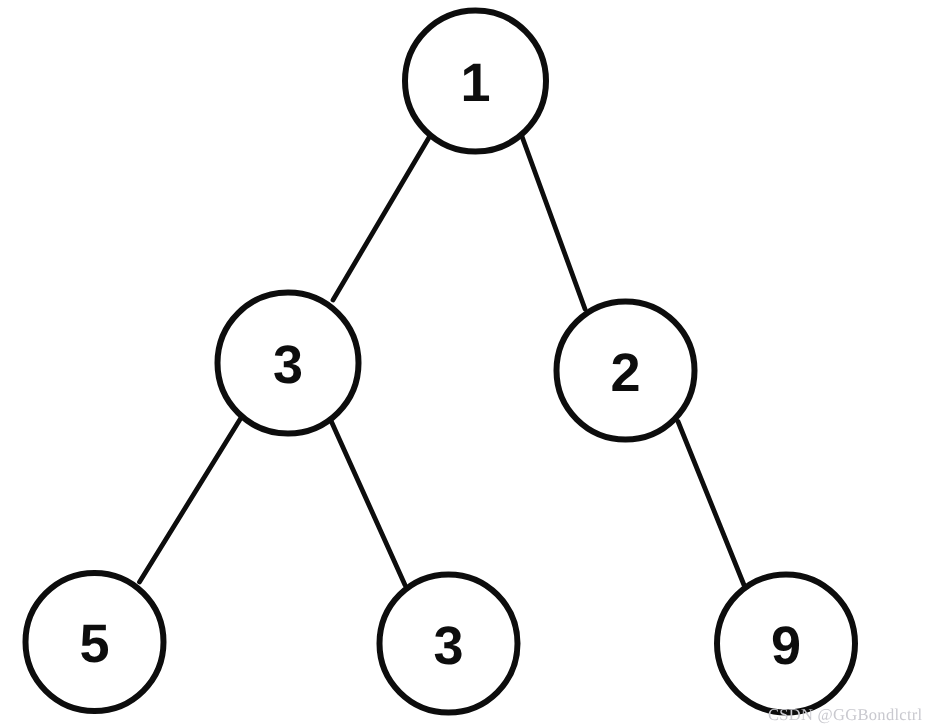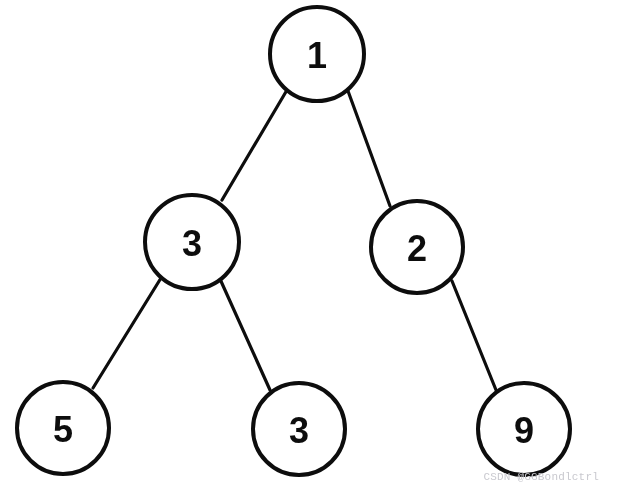--- a/index.html
+++ b/index.html
@@ -38,23 +38,23 @@
   .node-label {
     font-family: "Liberation Sans", sans-serif;
     font-size: 36px;
     font-weight: bold;
     fill: #0d0d0d;
     text-anchor: middle;
     dominant-baseline: central;
   }
   .watermark-text {
     position: absolute;
-    right: 20px;
+    right: 4px;
     bottom: 2px;
-    font-family: Liberation Mono, monospace;
+    font-family: Liberation Serif, serif;
     font-size: 11px;
     color: #c9c9cf;
     letter-spacing: 0.2px;
     white-space: nowrap;
     user-select: none;
   }
 </style>
 </head>
 <body>
 

